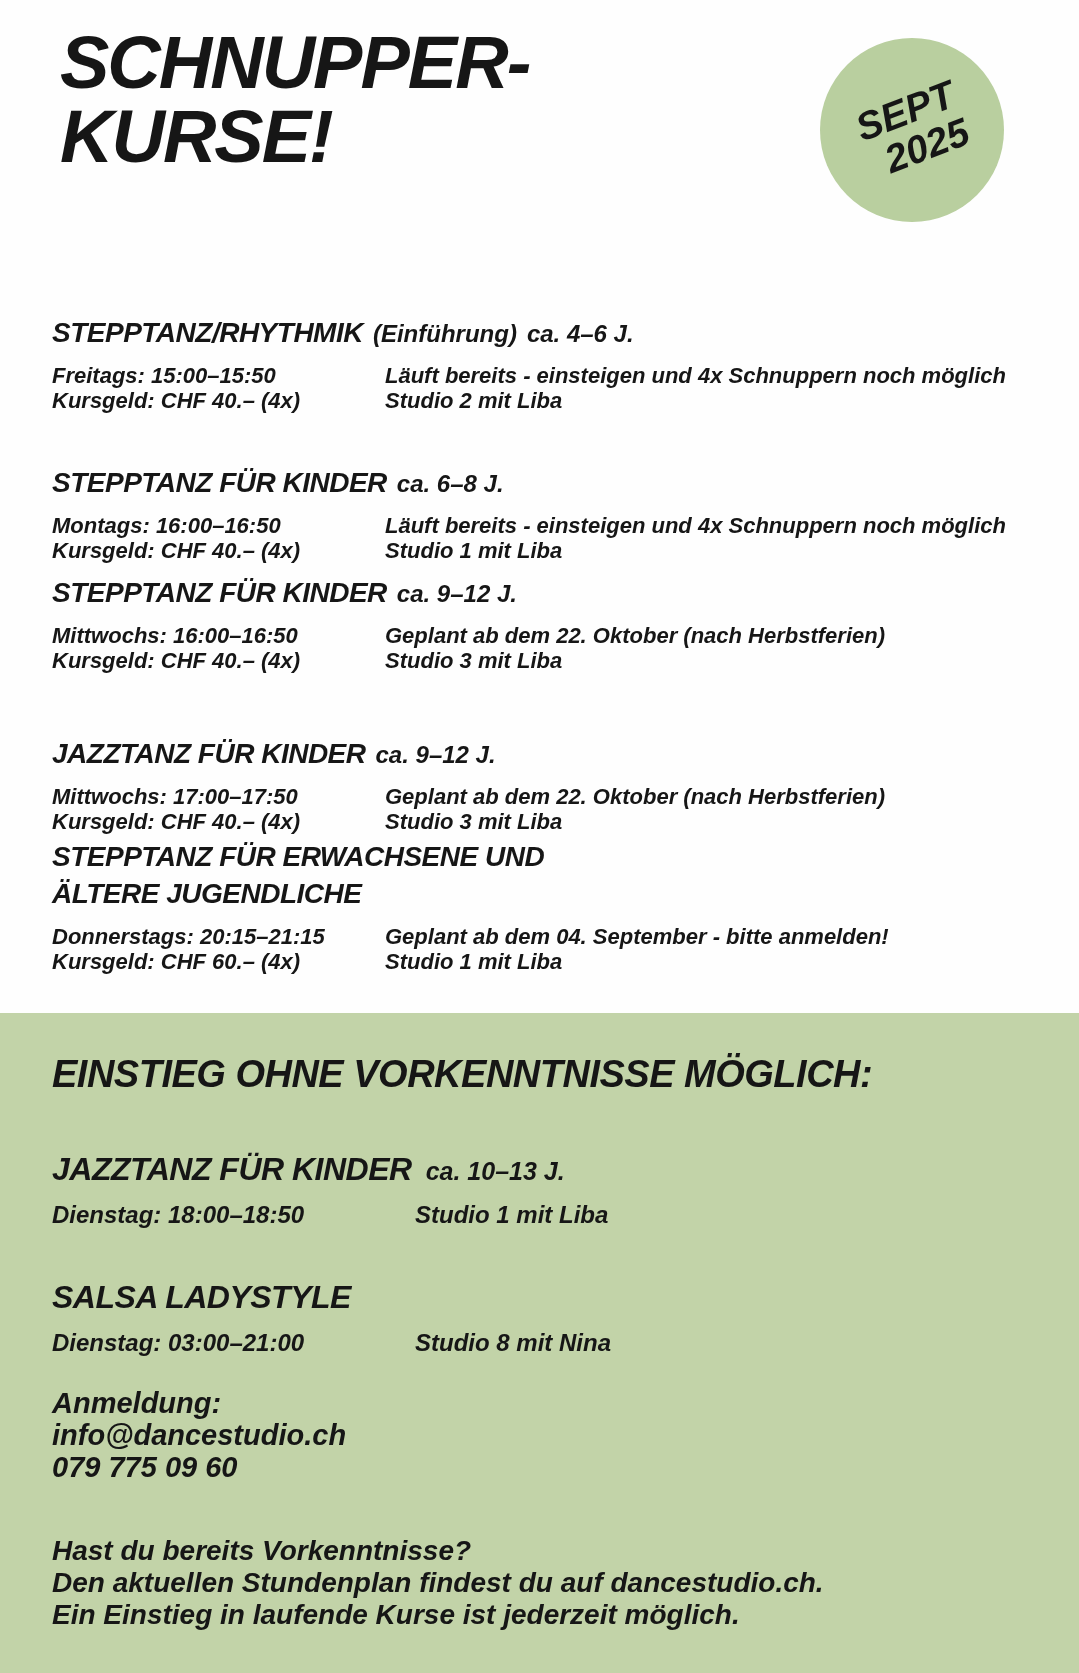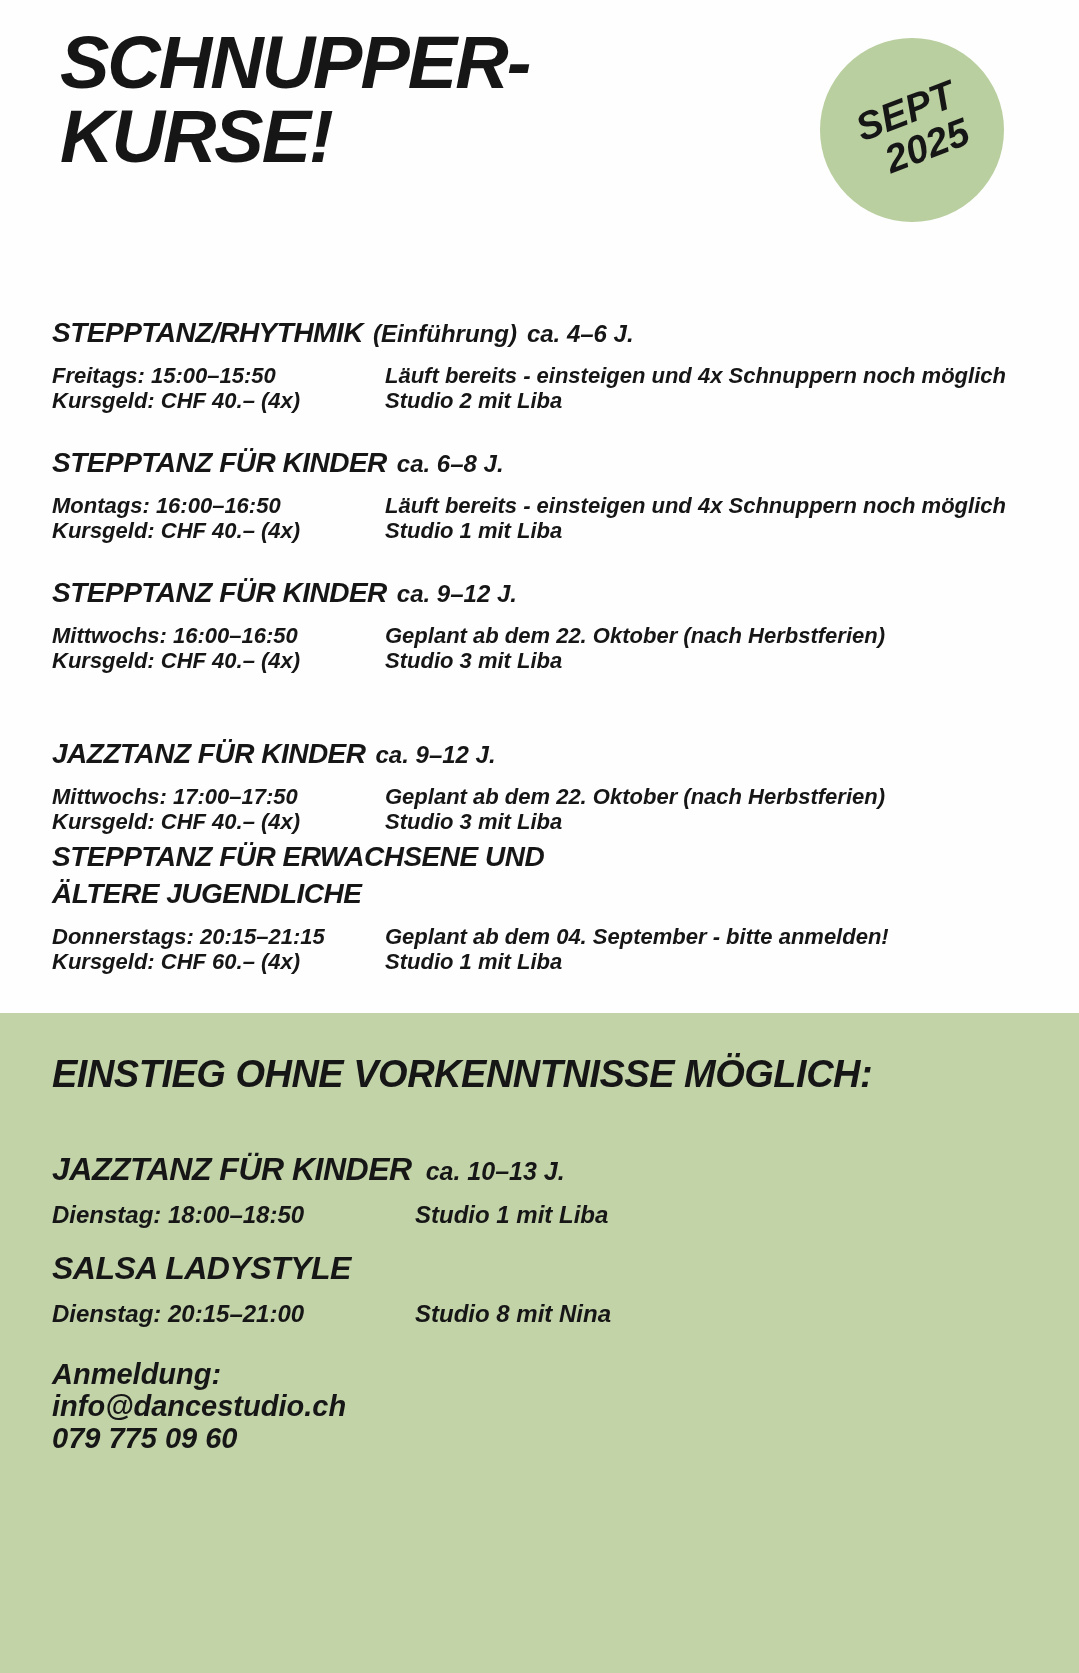--- a/index.html
+++ b/index.html
@@ -32,21 +32,21 @@
   }
   .badge-text{
     transform:rotate(-21deg);
     font-size:39px;line-height:40px;
     text-align:center;letter-spacing:0px;
   }
   .badge-text .b2{display:block;margin-left:16px;}
 
   
   .course{position:absolute;left:52px;right:24px;}
-  .c0{top:314px}.c1{top:444px}.c2{top:574px}.c3{top:735px}.c4{top:838px}
+  .c0{top:314px}.c1{top:464px}.c2{top:574px}.c3{top:735px}.c4{top:838px}
   .course-head{line-height:37px;margin-bottom:9px;}
   .course-name{
     font-size:28px;letter-spacing:-0.5px;
     display:inline-block;max-width:500px;vertical-align:baseline;
   }
   .course-sub{font-size:24px;margin-left:10px;}
   .course-age{font-size:24px;margin-left:10px;margin-top:20px;}
   .course-sub:empty,.course-age:empty{display:none;}
   .rows{display:grid;grid-template-columns:333px auto;row-gap:1px;}
   .cell{font-size:22px;line-height:24px;white-space:nowrap;}
@@ -55,21 +55,21 @@
   .green{
     position:absolute;left:0;right:0;top:1013px;height:660px;
     padding:38px 24px 0 52px;box-sizing:border-box;
   }
   .green-heading{font-size:38px;line-height:46px;letter-spacing:-0.5px;}
   .gcourse-head{line-height:40px;margin-bottom:6px;}
   .gcourse-name{font-size:32px;letter-spacing:-0.5px;}
   .gcourse-age{font-size:25px;margin-left:14px;}
   .gcourse-age:empty{display:none;}
   .g0{margin-top:52px;}
-  .g1{margin-top:20px;}
+  .g1{margin-top:49px;}
   .grows{display:grid;grid-template-columns:363px auto;}
   .gcell{font-size:24px;line-height:27px;white-space:nowrap;}
 
   .contact{margin-top:32px;font-size:29px;line-height:31px;}
   .contact div{margin-bottom:1px;}
 
   .footer{margin-top:52px;font-size:28px;line-height:32px;}
 </style>
 </head>
 <body style="background: rgb(254, 254, 254); color: rgb(22, 22, 22);">
@@ -159,26 +159,31 @@
         <div class="gcell">Dienstag: 18:00–18:50</div>
         <div class="gcell">Studio 1 mit Liba</div>
       </div>
     </div>
 
     <div class="g1">
       <div class="gcourse-head">
         <span class="gcourse-name">SALSA LADYSTYLE</span>
       </div>
       <div class="grows">
-        <div class="gcell">Dienstag: 20:15–21:00</div>
+        <div class="gcell">Dienstag: 03:00–21:00</div>
         <div class="gcell">Studio 8 mit Nina</div>
       </div>
     </div>
 
     <div class="contact">
       <div>Anmeldung:</div>
       <div>info@dancestudio.ch</div>
       <div>079 775 09 60</div>
     </div>
 
+    <div class="footer">
+      <div>Hast du bereits Vorkenntnisse?</div>
+      <div>Den aktuellen Stundenplan findest du auf dancestudio.ch.</div>
+      <div>Ein Einstieg in laufende Kurse ist jederzeit möglich.</div>
+    </div>
   </div>
 
 </div>
 
 </body></html>

